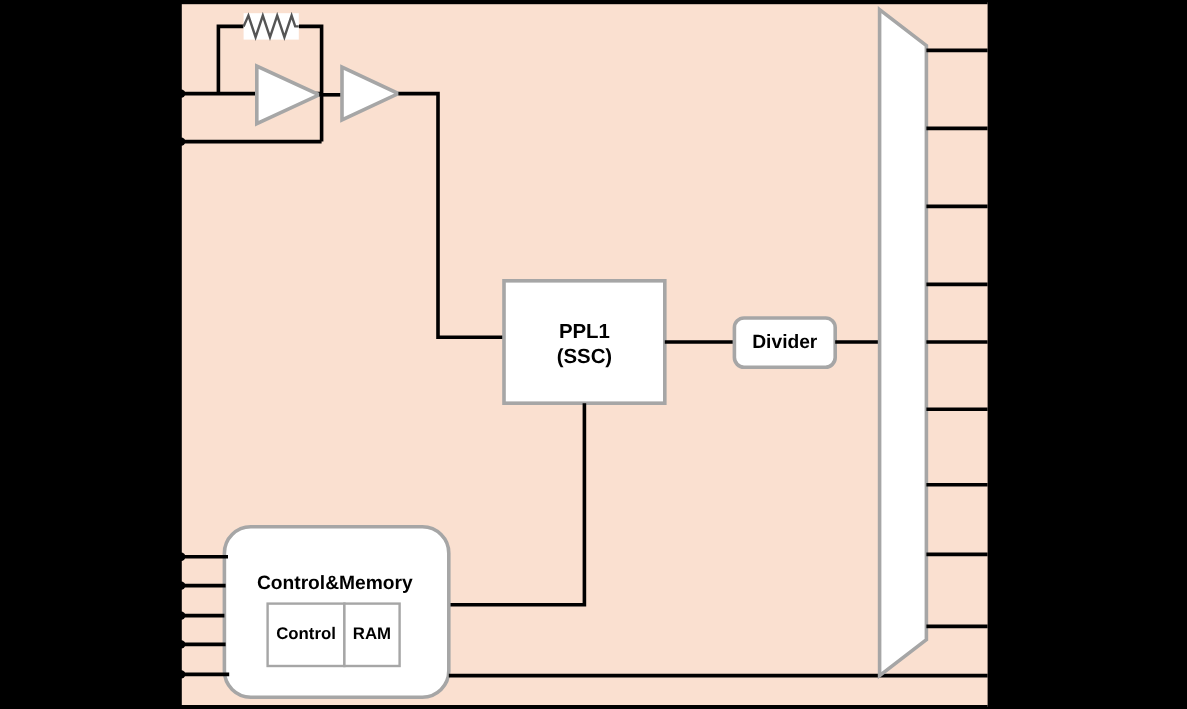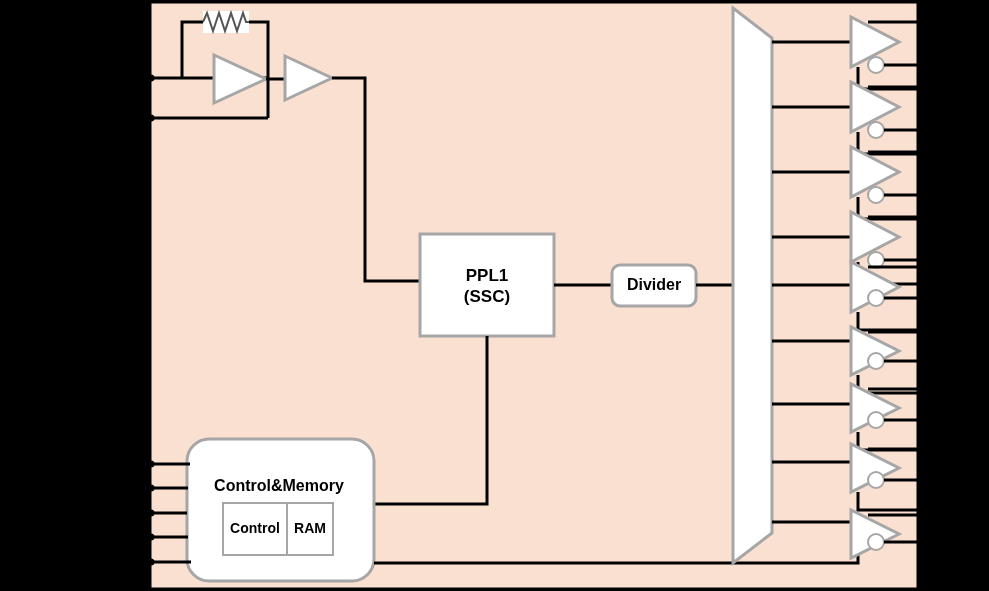--- a/index.html
+++ b/index.html
@@ -2,21 +2,21 @@
 <html><head>
 <meta charset="utf-8">
 <style>
   html, body {
     margin: 0;
     padding: 0;
     background: #000000;
   }
   #root {
     position: relative;
-    width: 989px;
+    width: 823px;
     height: 591px;
     background: #000000;
     overflow: hidden;
     font-family: "Liberation Sans", sans-serif;
   }
   svg.diagram {
     position: absolute;
     left: 0;
     top: 0;
     width: 989px;

